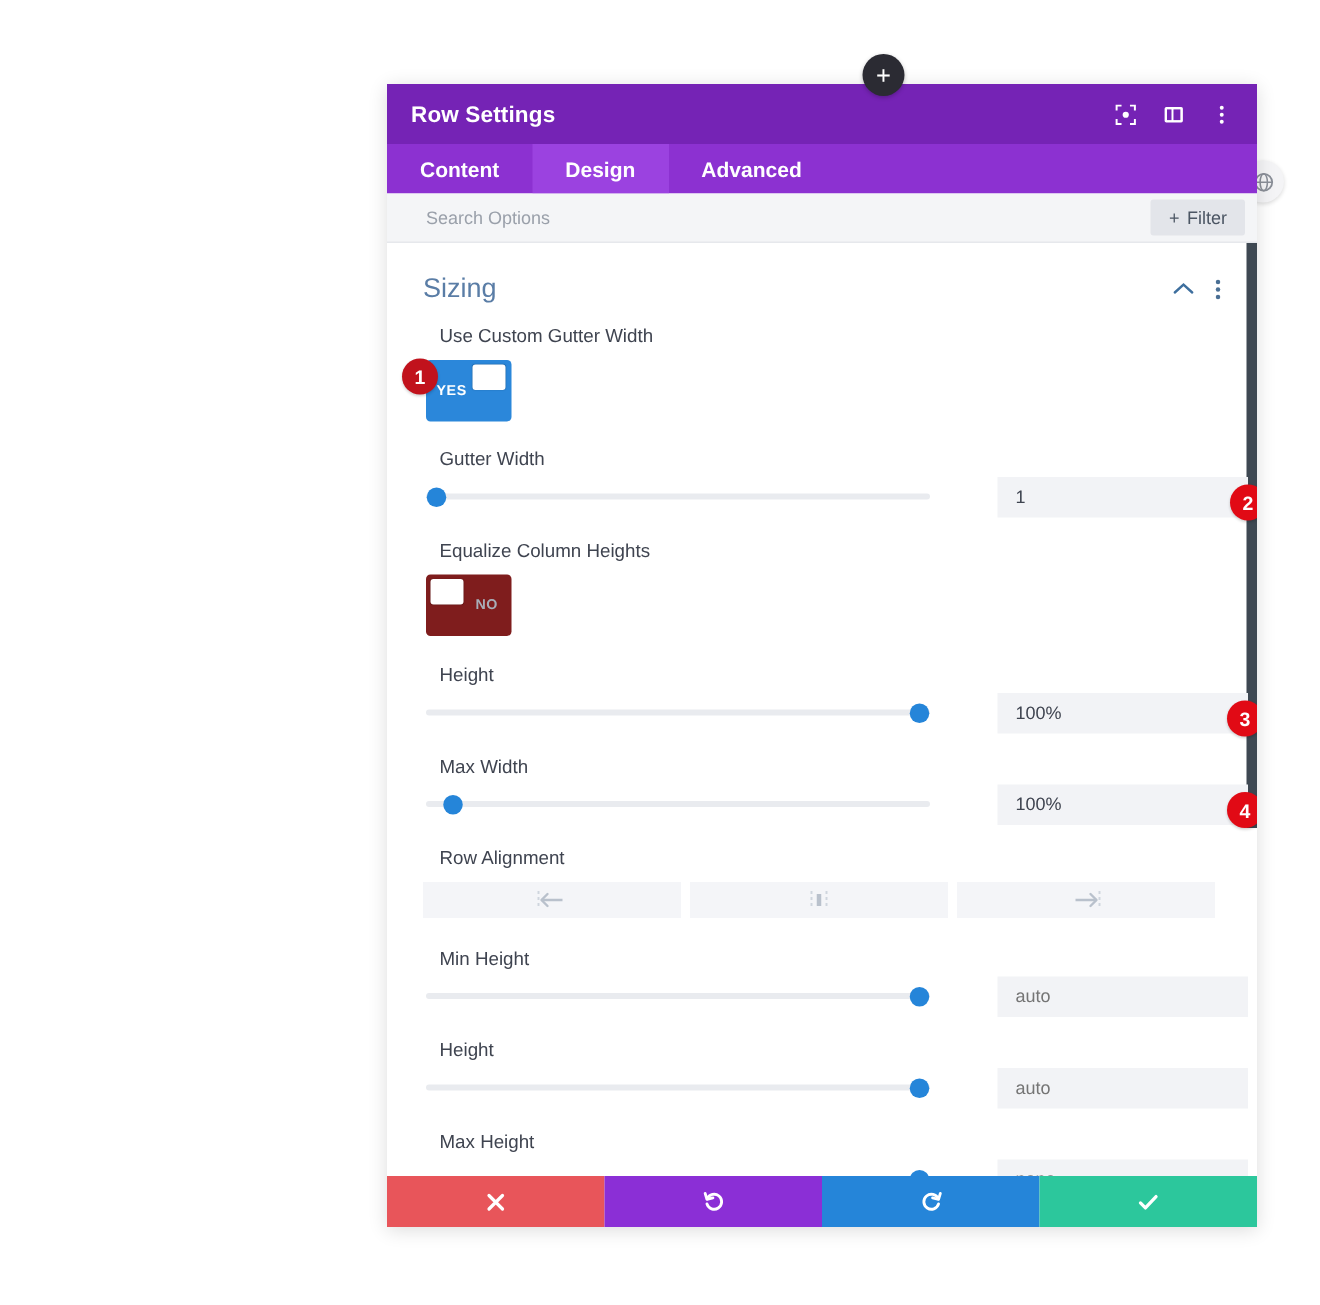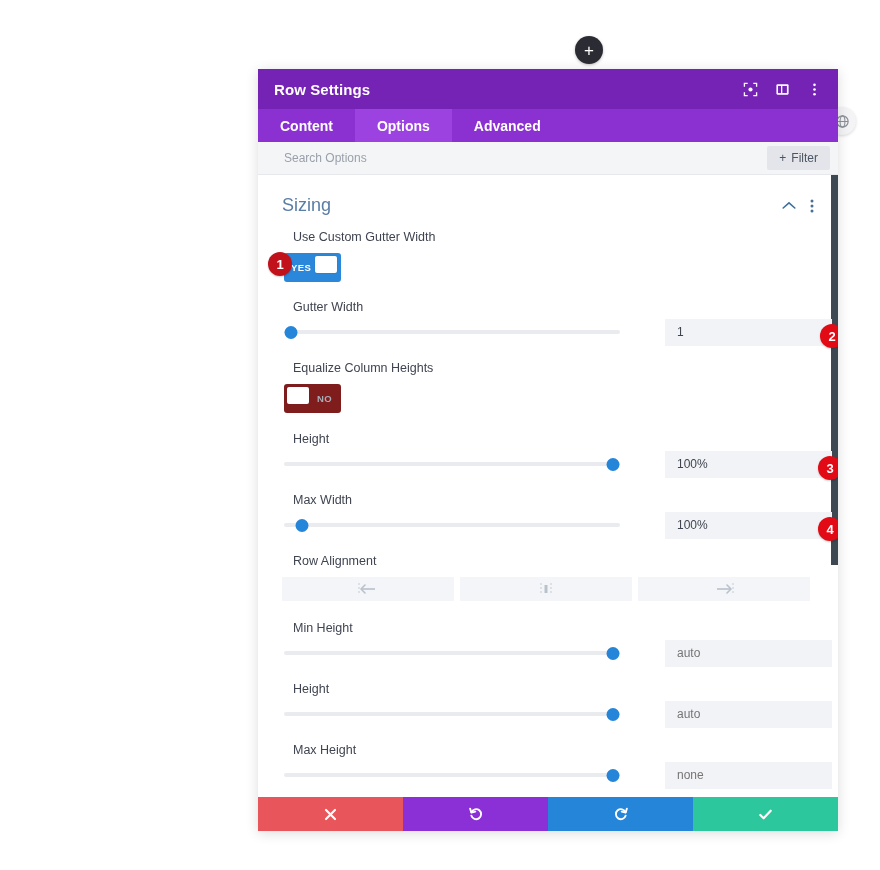--- a/index.html
+++ b/index.html
@@ -53,21 +53,21 @@
     z-index: 5;
     box-shadow: 0 1px 3px rgba(0,0,0,.15);
     cursor: pointer;
   }
   .side-round-btn svg { display:block; }
 
   
   .modal {
     position: absolute;
     left: 258px;
-    top: 69px;
+    top: 56px;
     width: 580px;
     height: 762px;
     background: #ffffff;
     display: flex;
     flex-direction: column;
     z-index: 10;
     box-shadow: 0 2px 12px rgba(0,0,0,.14);
     justify-content: flex-end;
   }
 
@@ -194,21 +194,21 @@
   .field-label {
     font-size: 12.5px;
     color: #3f4450;
     margin-bottom: 9px;
     margin-left: 11px;
   }
 
   
   .toggle {
     width: 57px;
-    height: 29px;
+    height: 41px;
     border-radius: 3px;
     display: flex;
     align-items: center;
     position: relative;
     cursor: pointer;
     box-sizing: border-box;
   }
   .toggle.on {
     background: #2b87da;
     justify-content: flex-start;
@@ -377,21 +377,21 @@
             <circle cx="2.5" cy="3" r="1.4" fill="#ffffff"></circle>
             <circle cx="2.5" cy="8" r="1.4" fill="#ffffff"></circle>
             <circle cx="2.5" cy="13" r="1.4" fill="#ffffff"></circle>
           </svg>
         </div>
       </div>
     </div>
 
     <div class="tabs">
       <div class="tab">Content</div>
-      <div class="tab active">Options</div>
+      <div class="tab active">Design</div>
       <div class="tab">Advanced</div>
     </div>
 
     <div class="searchbar">
       <input class="search-input" type="text" placeholder="Search Options" style="">
       <div class="filter-btn">
         <span>+</span>
         <span>Filter</span>
       </div>
     </div>

